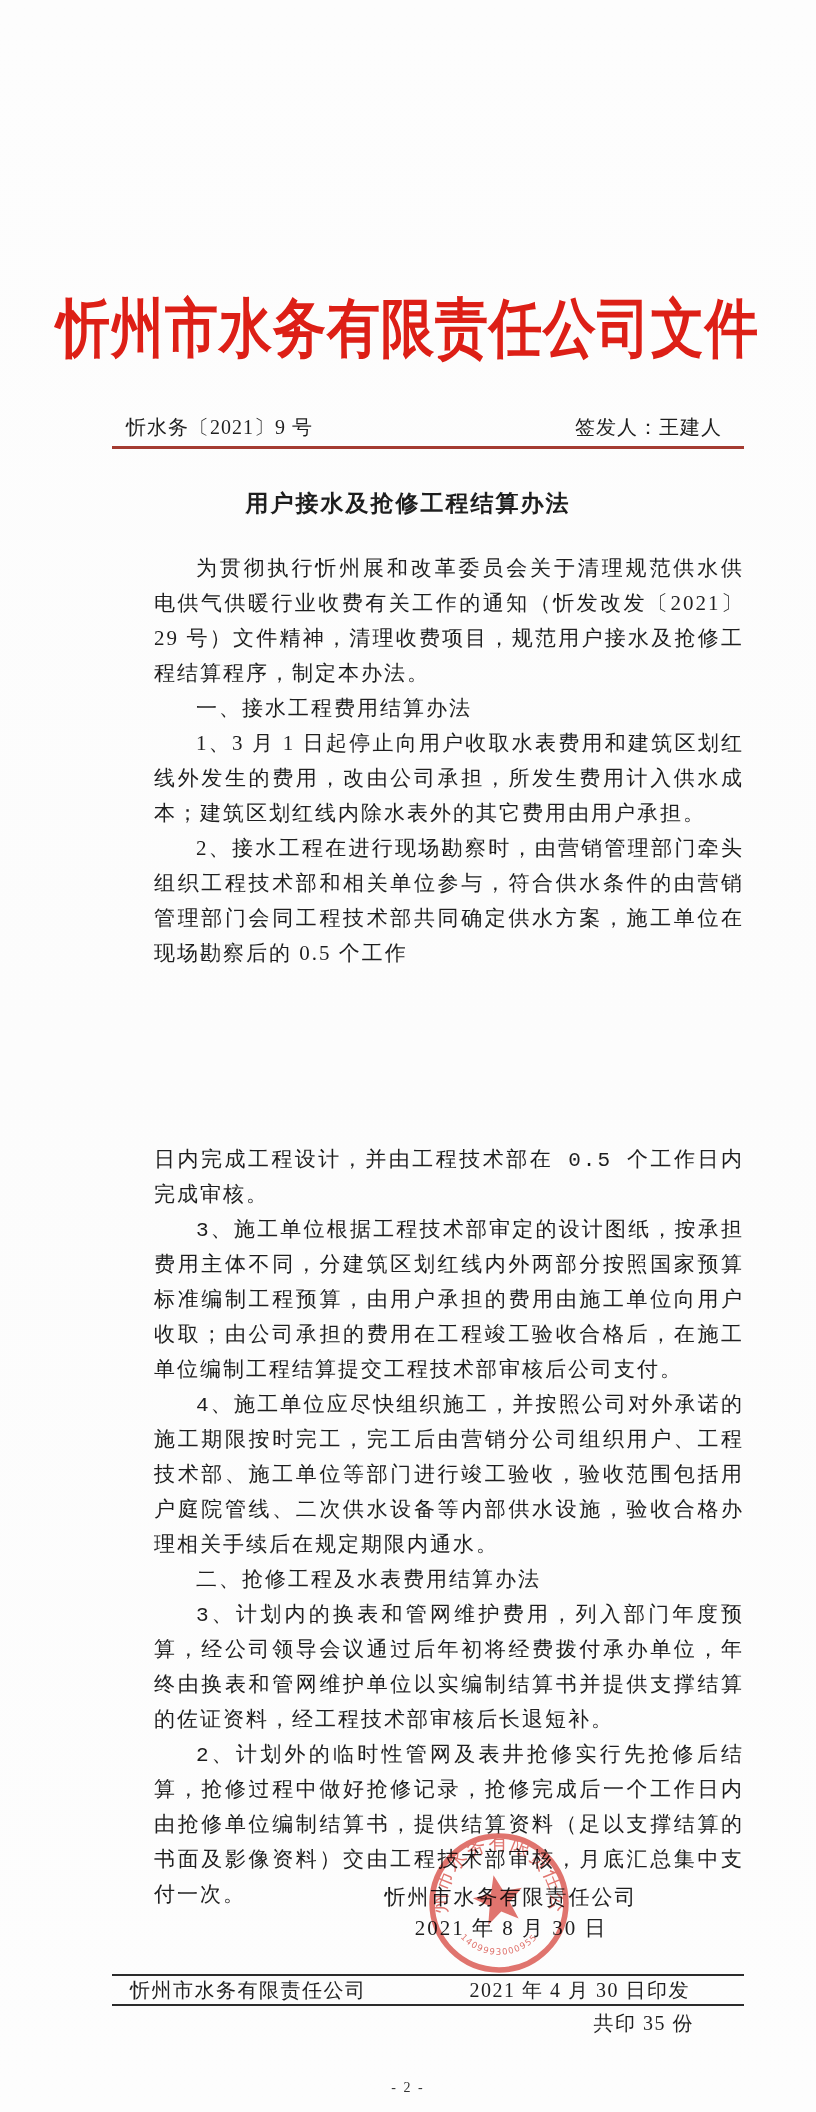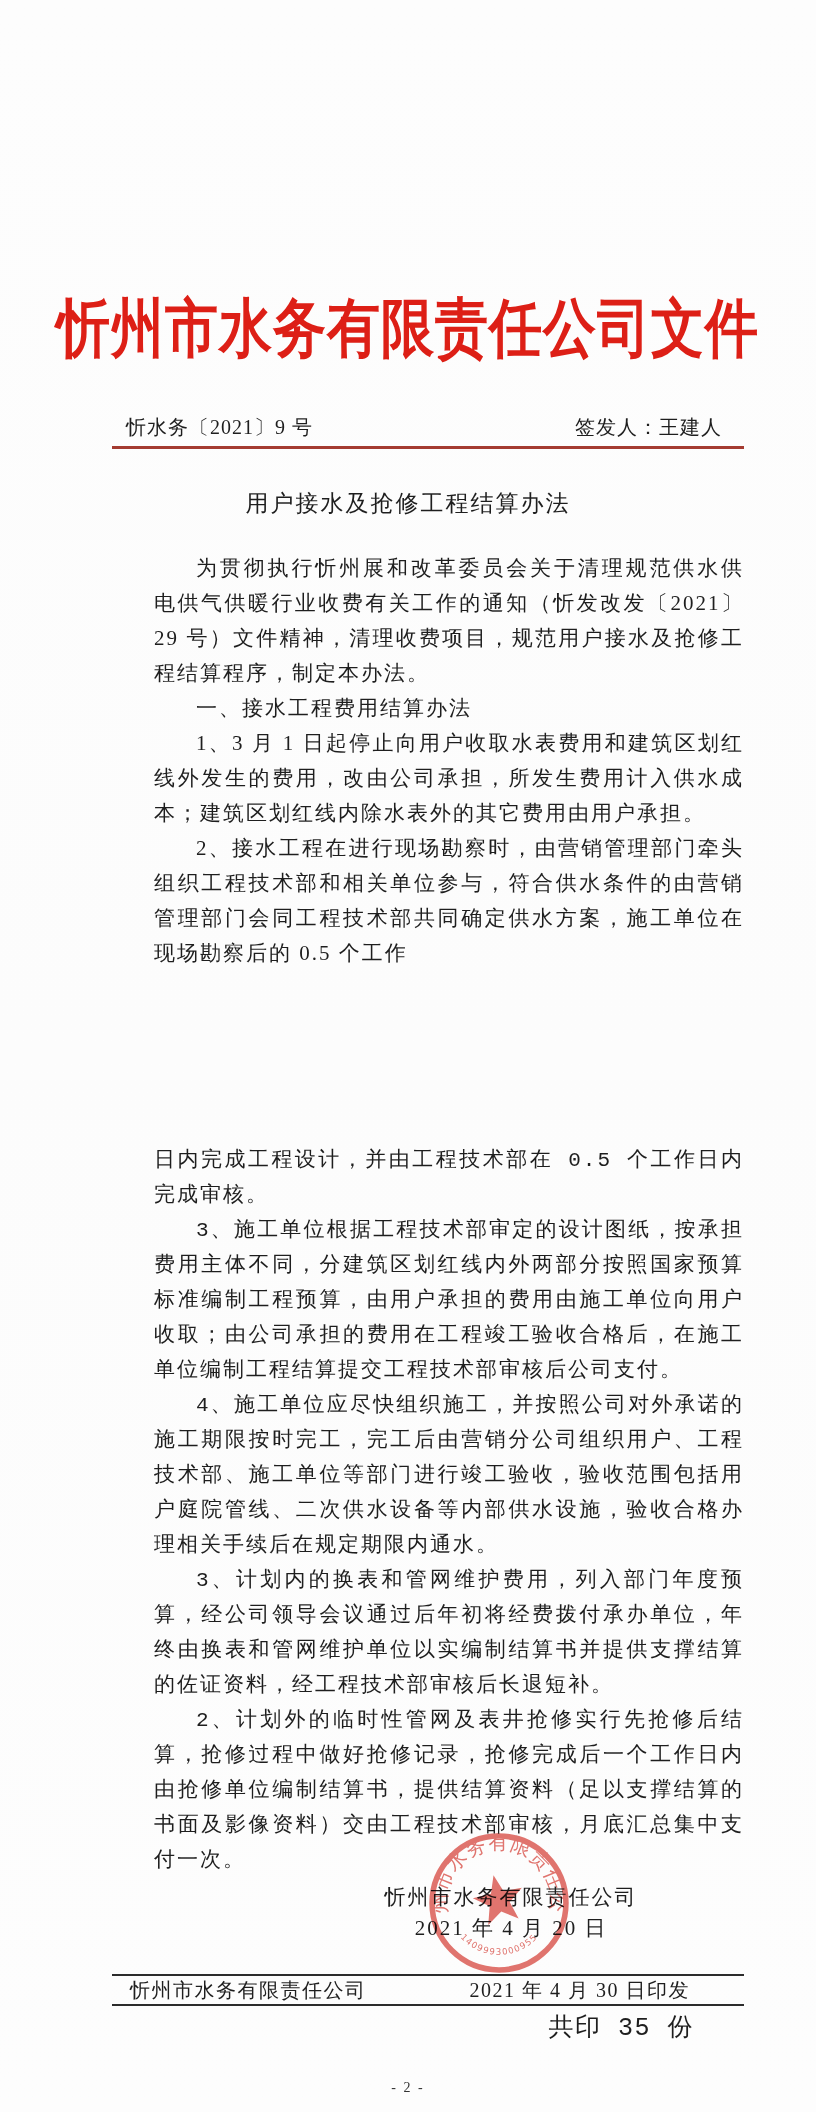--- a/index.html
+++ b/index.html
@@ -38,21 +38,21 @@
     padding-left: 12px; padding-right: 20px;
   }
   .red-rule {
     position: absolute; top: 446px; left: 112px; width: 632px; height: 3px;
     background: var(--rule_red);
   }
   
   .doc-title {
     position: absolute; top: 488px; left: 0; right: 0;
     text-align: center;
-    font-size: 23px; font-weight: normal; letter-spacing: 2px;
+    font-size: 23px; font-weight: bold; letter-spacing: 2px;
   }
   
   .text-block {
     position: absolute; left: 114px; width: 630px;
     font-size: 21px; line-height: 35px; letter-spacing: 2px;
     text-align: justify;
   }
   .text-block p { text-indent: 2em; margin-left: 40px; }
   .text-block p.no-indent { text-indent: 0; }
   .block-page1 { top: 551px; }
@@ -77,21 +77,21 @@
   .rule-bottom { top: 2004px; }
   .footer-row {
     position: absolute; top: 1977px; left: 114px; width: 628px;
     display: flex; justify-content: space-between; align-items: baseline;
     font-size: 20px; letter-spacing: 1.5px;
     padding-left: 16px; padding-right: 52px;
   }
   .footer-copies {
     position: absolute; top: 2010px; left: 114px; width: 628px;
     text-align: right; padding-right: 48px;
-    font-size: 25px; letter-spacing: 1.5px; font-family: Liberation Mono, monospace;
+    font-size: 20px; letter-spacing: 1.5px;
   }
   .page-number {
     position: absolute; top: 2080px; left: 0; right: 0;
     text-align: center; font-size: 14px; letter-spacing: 2px; color: #333;
   }
 </style>
 </head>
 <body>
 
 <div class="scan-page">
@@ -110,27 +110,28 @@
     <p>为贯彻执行忻州展和改革委员会关于清理规范供水供电供气供暖行业收费有关工作的通知（忻发改发〔2021〕29 号）文件精神，清理收费项目，规范用户接水及抢修工程结算程序，制定本办法。</p>
     <p>一、接水工程费用结算办法</p>
     <p>1、3 月 1 日起停止向用户收取水表费用和建筑区划红线外发生的费用，改由公司承担，所发生费用计入供水成本；建筑区划红线内除水表外的其它费用由用户承担。</p>
     <p>2、接水工程在进行现场勘察时，由营销管理部门牵头组织工程技术部和相关单位参与，符合供水条件的由营销管理部门会同工程技术部共同确定供水方案，施工单位在现场勘察后的 0.5 个工作</p>
   </div>
 
   <div class="text-block block-page2">
     <p class="no-indent">日内完成工程设计，并由工程技术部在 0.5 个工作日内完成审核。</p>
     <p>3、施工单位根据工程技术部审定的设计图纸，按承担费用主体不同，分建筑区划红线内外两部分按照国家预算标准编制工程预算，由用户承担的费用由施工单位向用户收取；由公司承担的费用在工程竣工验收合格后，在施工单位编制工程结算提交工程技术部审核后公司支付。</p>
     <p>4、施工单位应尽快组织施工，并按照公司对外承诺的施工期限按时完工，完工后由营销分公司组织用户、工程技术部、施工单位等部门进行竣工验收，验收范围包括用户庭院管线、二次供水设备等内部供水设施，验收合格办理相关手续后在规定期限内通水。</p>
+    <p>二、抢修工程及水表费用结算办法</p>
     <p>3、计划内的换表和管网维护费用，列入部门年度预算，经公司领导会议通过后年初将经费拨付承办单位，年终由换表和管网维护单位以实编制结算书并提供支撑结算的佐证资料，经工程技术部审核后长退短补。</p>
     <p>2、计划外的临时性管网及表井抢修实行先抢修后结算，抢修过程中做好抢修记录，抢修完成后一个工作日内由抢修单位编制结算书，提供结算资料（足以支撑结算的书面及影像资料）交由工程技术部审核，月底汇总集中支付一次。</p>
   </div>
 
   <div class="sig-block">
     <div>忻州市水务有限责任公司</div>
-    <div>2021 年 4 月 20 日</div>
+    <div>2021 年 8 月 30 日</div>
   </div>
 
   <svg class="seal" viewBox="0 0 142 142" aria-hidden="true">
     <g opacity="0.85">
       <circle cx="71" cy="71" r="66" fill="none" stroke="#d8463e" stroke-width="5.5"></circle>
       <polygon fill="#d8463e" transform="translate(71,69) rotate(-12)" points="0,-26 -6.3,-8.6 -24.7,-8 -10.1,3.3 -15.3,21 0,10.6 15.3,21 10.1,3.3 24.7,-8 6.3,-8.6"></polygon>
       <defs>
         <path id="sealArc" d="M 23,90 A 52,52 0 1 1 119,90" fill="none"></path>
         <path id="sealNumArc" d="M 29,100 A 51,51 0 0 0 113,100" fill="none"></path>
       </defs>

